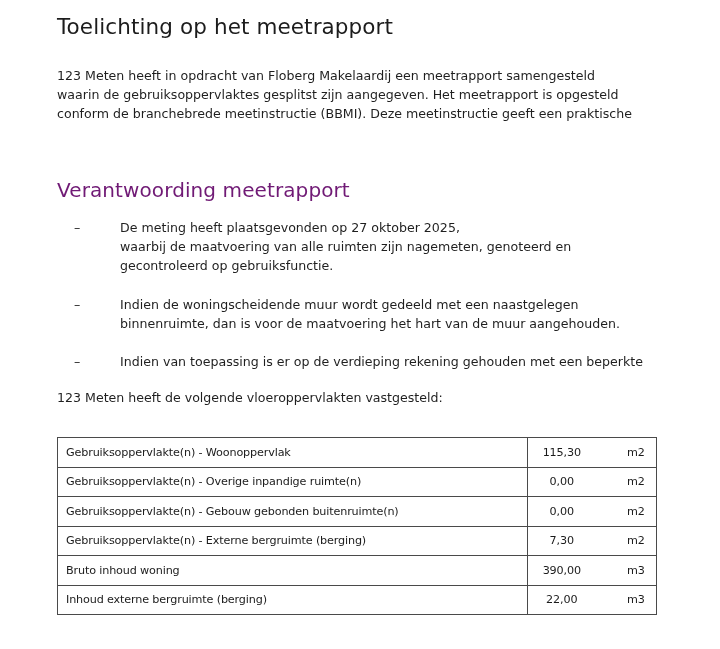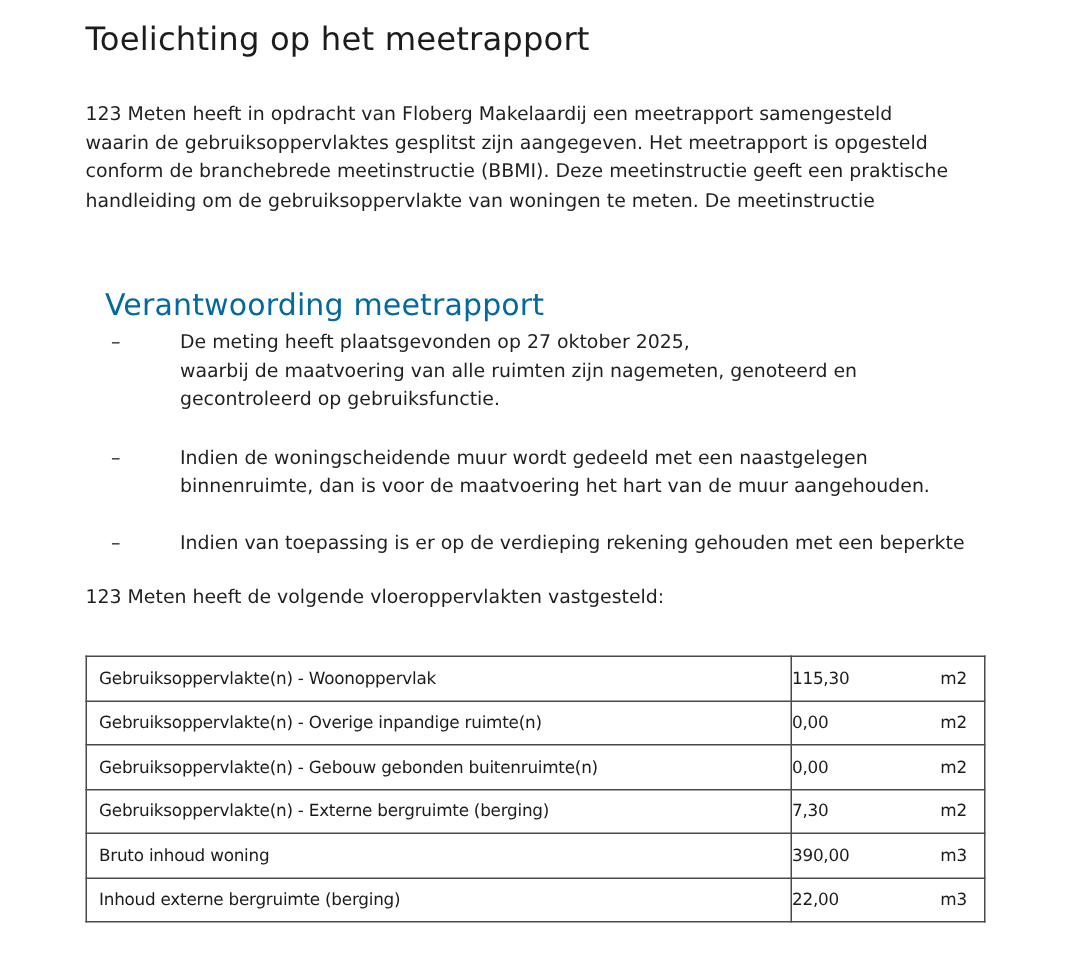--- a/index.html
+++ b/index.html
@@ -39,22 +39,22 @@
   }
 
   .section-heading {
     position: absolute;
     left: 57px;
     top: 177px;
     font-size: 20px;
     font-weight: 400;
     line-height: 26px;
     letter-spacing: 0.1px;
-    color: #0369a1;
-    margin: 13px;
+    color: #701a75;
+    margin: 0;
     white-space: nowrap;
   }
 
   
   .intro-paragraph {
     position: absolute;
     left: 57px;
     top: 66px;
     width: 540px;
     font-size: 12.6px;
@@ -130,21 +130,21 @@
     vertical-align: middle;
     box-sizing: border-box;
     white-space: nowrap;
   }
   .measure-table td.cell-label {
     width: 470px;
     letter-spacing: -0.15px;
   }
   .measure-table td.cell-value {
     width: 74px;
-    text-align: left;
+    text-align: center;
     padding: 0 6px 0 0;
     border-right: none;
     letter-spacing: -0.15px;
   }
   .measure-table td.cell-unit {
     width: 55px;
     text-align: center;
     padding: 0 0 0 14px;
     border-left: none;
     letter-spacing: -0.15px;
@@ -154,21 +154,20 @@
 <body>
 
 <div class="page">
 
   <h1 class="doc-title">Toelichting op het meetrapport</h1>
 
   <p class="intro-paragraph">
     <span class="ln">123 Meten heeft in opdracht van Floberg Makelaardij een meetrapport samengesteld</span>
     <span class="ln">waarin de gebruiksoppervlaktes gesplitst zijn aangegeven. Het meetrapport is opgesteld</span>
     <span class="ln">conform de branchebrede meetinstructie (BBMI). Deze meetinstructie geeft een praktische</span>
-    <span class="ln">handleiding om de gebruiksoppervlakte van woningen te meten. De meetinstructie</span>
   </p>
 
   <h2 class="section-heading">Verantwoording meetrapport</h2>
 
   <ul class="resp-list">
     <li class="resp-item">
       <span class="dash">–</span>
       <span class="ln">De meting heeft plaatsgevonden op 27 oktober 2025,</span>
       <span class="ln">waarbij de maatvoering van alle ruimten zijn nagemeten, genoteerd en</span>
       <span class="ln">gecontroleerd op gebruiksfunctie.</span>

